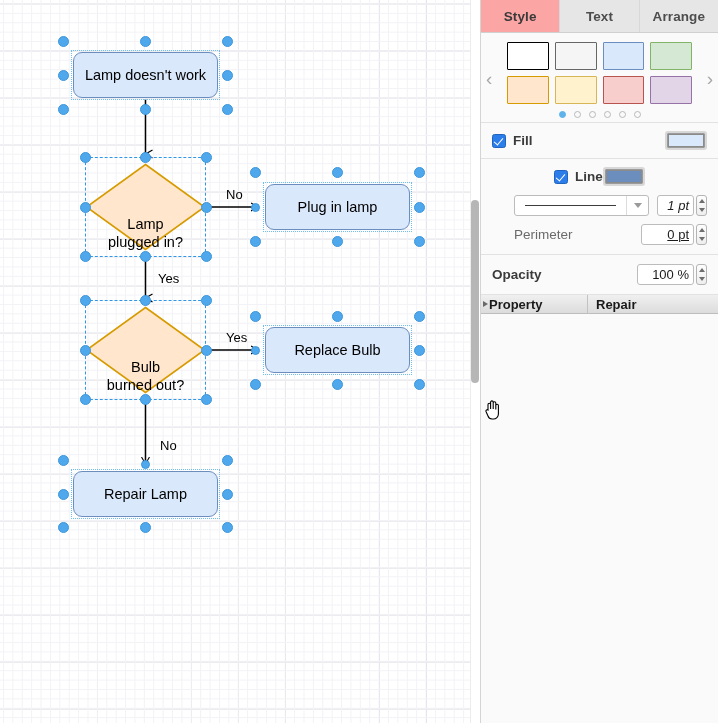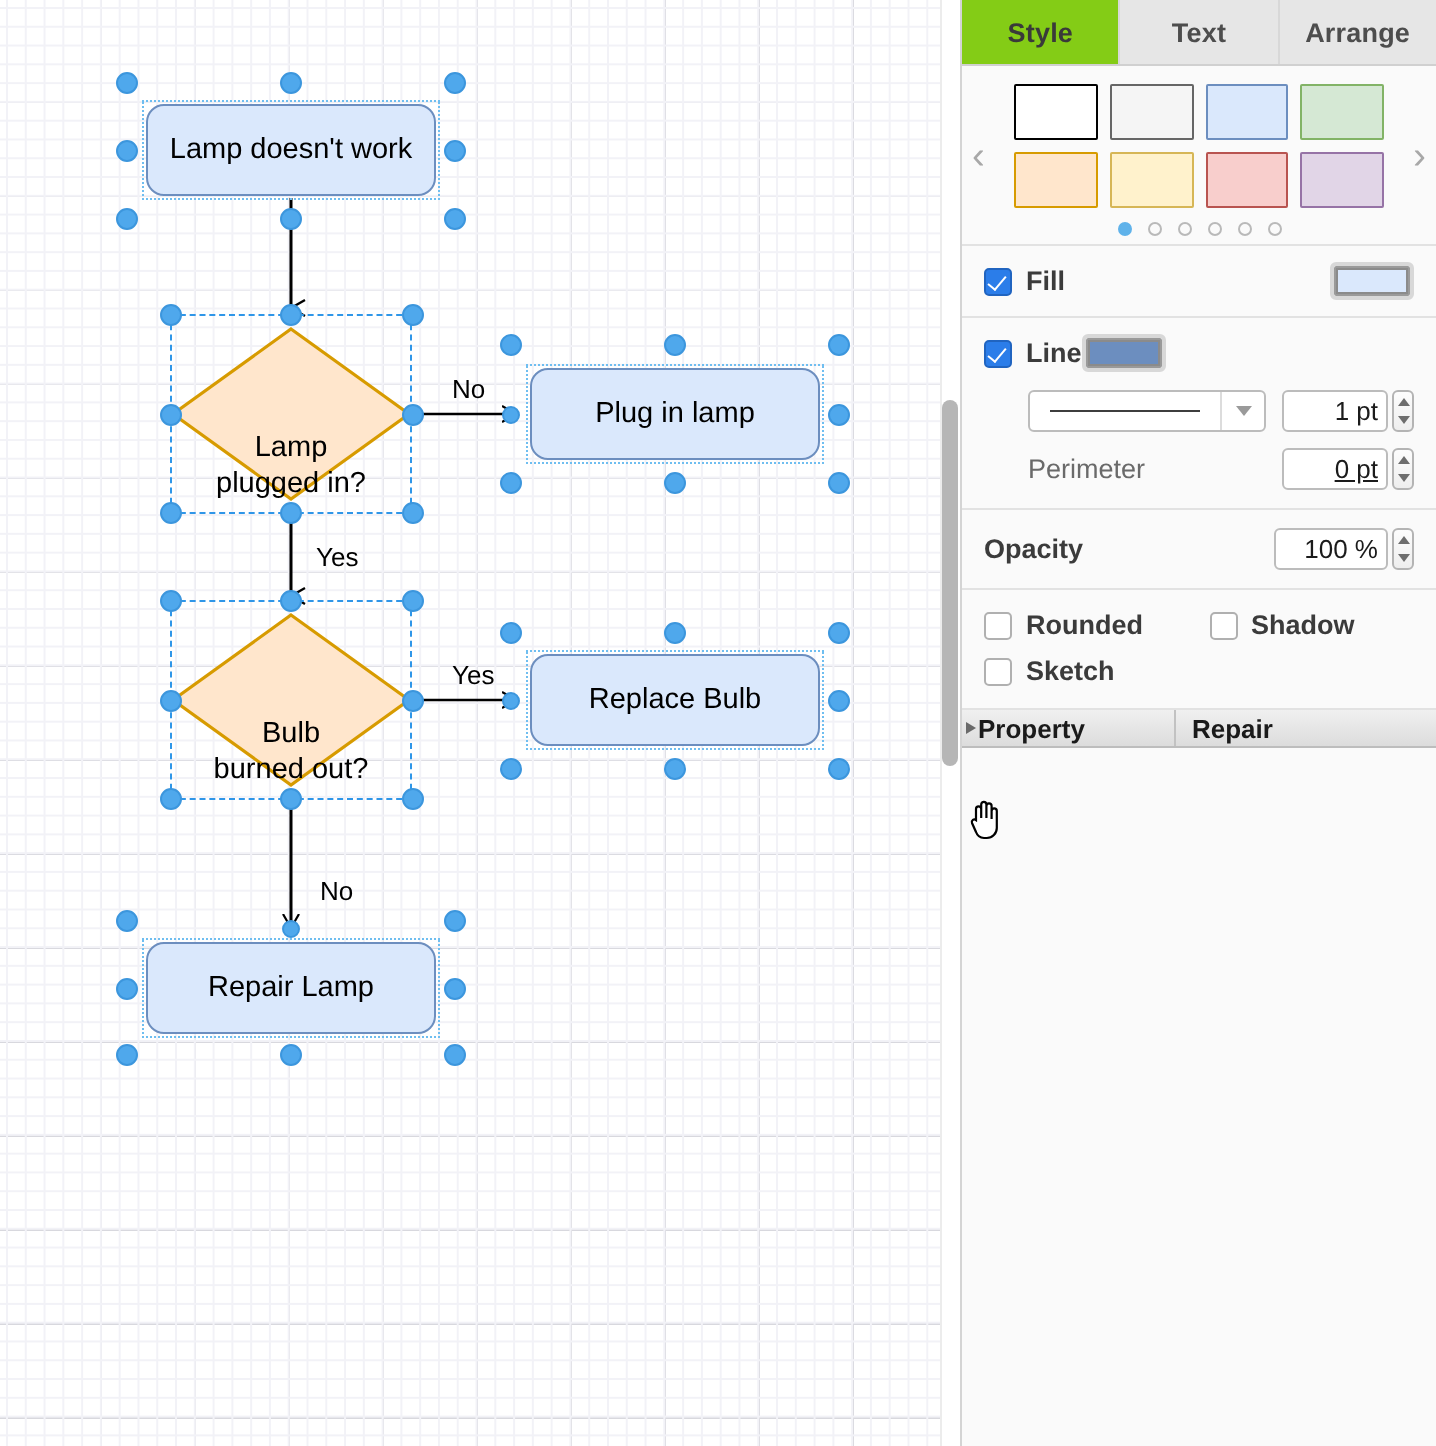--- a/index.html
+++ b/index.html
@@ -179,21 +179,21 @@
     font-size: 13.5px;
     font-weight: bold;
     color: #4d4d4d;
     background: #e6e6e6;
     border-right: 1px solid #d8d8d8;
     box-sizing: border-box;
     letter-spacing: 0.1px;
   }
   .tab:last-child { border-right: none; }
   .tab.active {
-    background: #84cc16;
+    background: #fca5a5;
     color: #3a3a3a;
     text-align: center;
   }
 
   .panel-section {
     border-bottom: 1px solid #e2e2e2;
     padding: 8px 10px;
     box-sizing: border-box;
     background: #fafafa;
   }
@@ -599,39 +599,39 @@
           <div class="cb checked"></div>
           <div class="row-label">Fill</div>
         </div>
         <div class="color-preview">
           <div class="swatch-inner" style="background:#dae8fc;"></div>
         </div>
       </div>
     </div>
 
     <div class="panel-section" style="padding:8px 11px 9px 11px;">
-      <div class="row" style="justify-content:flex-start;">
+      <div class="row" style="justify-content:center;">
         <div class="row">
           <div class="cb checked"></div>
           <div class="row-label">Line</div>
         </div>
         <div class="color-preview">
           <div class="swatch-inner" style="background:#6c8ebf;"></div>
         </div>
       </div>
 
       <div class="row" style="margin-top:9px;">
         <div style="width:22px;flex:0 0 auto;"></div>
         <div id="linestyle-select">
           <div id="linestyle-preview"></div>
           <div id="linestyle-arrowbox">
             <div class="caret-down"></div>
           </div>
         </div>
-        <div class="num-field" style="width:53px;margin-left:8px;">1 pt</div>
+        <div class="num-field" style="width:37px;margin-left:8px;font-style:italic;">1 pt</div>
         <div class="spin">
           <div class="up"></div>
             <div class="down"></div>
         </div>
       </div>
 
       <div class="row" style="margin-top:8px;justify-content:space-between;">
         <div style="font-size:13.5px;color:#6a6a6a;padding-left:22px;">Perimeter</div>
         <div class="row">
           <div class="num-field" style="width:53px;text-decoration:underline;">0 pt</div>
@@ -649,32 +649,20 @@
         <div class="row">
           <div class="num-field" style="width:57px;">100 %</div>
           <div class="spin">
             <div class="up"></div>
               <div class="down"></div>
           </div>
         </div>
       </div>
     </div>
 
-    <div class="panel-section" style="padding:10px 11px 11px 11px;">
-      <div class="row">
-        <div class="cb"></div>
-        <div class="row-label">Rounded</div>
-        <div class="cb" style="margin-left:33px;"></div>
-        <div class="row-label">Shadow</div>
-      </div>
-      <div class="row" style="margin-top:8px;">
-        <div class="cb"></div>
-        <div class="row-label">Sketch</div>
-      </div>
-    </div>
 
 
     <div id="prop-table-header">
       <div class="th" id="th-property">
         <div id="sort-tri"></div>
         <span>Property</span>
       </div>
       <div class="th" id="th-value">
         <span>Repair</span>
       </div>

